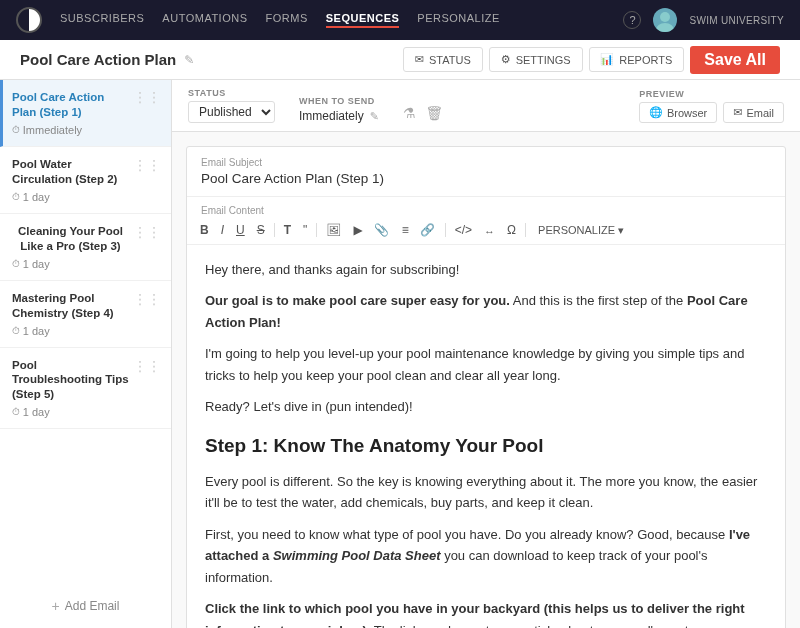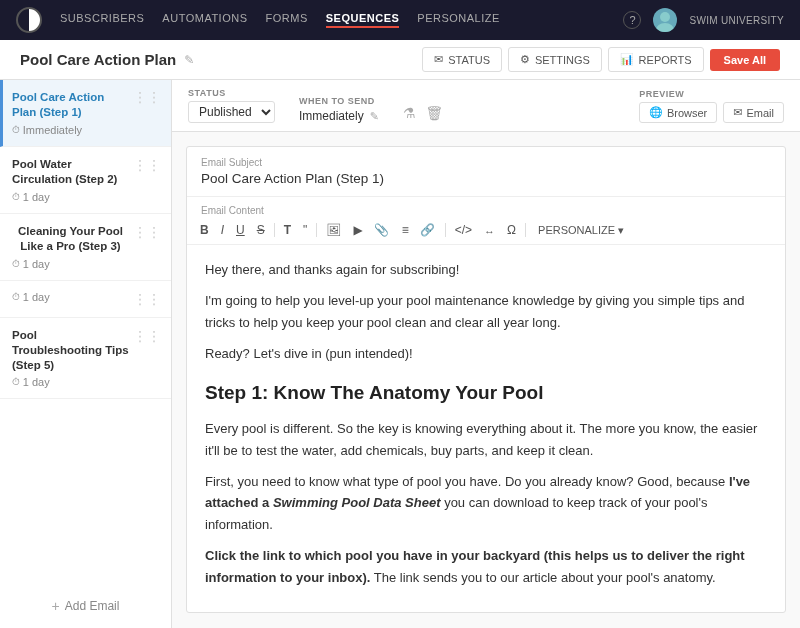--- a/index.html
+++ b/index.html
@@ -40,21 +40,21 @@
       <span>STATUS</span>
     </button>
     <button style="display:flex;align-items:center;gap:5px;padding:5px 11px;border:1px solid #ddd;border-radius:3px;background:#fff;color:#555;font-size:11px;cursor:pointer;">
       <span style="font-size:11px;">⚙</span>
       <span>SETTINGS</span>
     </button>
     <button style="display:flex;align-items:center;gap:5px;padding:5px 11px;border:1px solid #ddd;border-radius:3px;background:#fff;color:#555;font-size:11px;cursor:pointer;">
       <span style="font-size:11px;">📊</span>
       <span>REPORTS</span>
     </button>
-    <button style="background:#e74c3c;color:white;border:none;padding:5px 14px;border-radius:3px;font-size:11px;font-weight:700;cursor:pointer;">Save All</button>
+    <button style="background:#e74c3c;color:white;border:none;padding:5px 14px;border-radius:3px;font-size:16px;font-weight:700;cursor:pointer;">Save All</button>
   </div>
 </div>
 
 <div style="display:flex;height:548px;">
 
   <div style="width:172px;background:#fff;border-right:1px solid #e0e0e0;overflow-y:auto;flex-shrink:0;display:flex;flex-direction:column;">
 
     <div style="padding:10px 10px 10px 9px;border-bottom:1px solid #f0f0f0;cursor:pointer;display:flex;align-items:flex-start;justify-content:space-between;background:#eef5fb;border-left:3px solid #4a90d9;">
       <div style="flex:1;">
         <div style="font-size:11.5px;font-weight:700;color:#2980b9;line-height:1.3;margin-bottom:4px;">Pool Care Action Plan (Step 1)</div>
@@ -83,20 +83,21 @@
         <div style="font-size:11px;color:#888;display:flex;align-items:center;gap:3px;">
           <span style="font-size:10px;">⏱</span>
           <span>1 day</span>
         </div>
       </div>
       <span style="color:#ccc;font-size:14px;padding-left:4px;cursor:grab;">⋮⋮</span>
     </div>
 
     <div style="padding:10px 10px 10px 12px;border-bottom:1px solid #f0f0f0;cursor:pointer;display:flex;align-items:flex-start;justify-content:space-between;">
       <div style="flex:1;">
+        <div style="font-size:11.5px;font-weight:600;color:#333;line-height:1.3;margin-bottom:4px;">Mastering Pool Chemistry (Step 4)</div>
         <div style="font-size:11px;color:#888;display:flex;align-items:center;gap:3px;">
           <span style="font-size:10px;">⏱</span>
           <span>1 day</span>
         </div>
       </div>
       <span style="color:#ccc;font-size:14px;padding-left:4px;cursor:grab;">⋮⋮</span>
     </div>
 
     <div style="padding:10px 10px 10px 12px;border-bottom:1px solid #f0f0f0;cursor:pointer;display:flex;align-items:flex-start;justify-content:space-between;">
       <div style="flex:1;">
@@ -179,20 +180,23 @@
         <div style="width:1px;height:14px;background:#ddd;margin:0 2px;"></div>
         <button style="padding:2px 5px;font-size:12px;color:#555;cursor:pointer;border:none;background:none;">&lt;/&gt;</button>
         <button style="padding:2px 5px;font-size:11px;color:#555;cursor:pointer;border:none;background:none;">↔</button>
         <button style="padding:2px 5px;font-size:12px;color:#555;cursor:pointer;border:none;background:none;">Ω</button>
         <div style="width:1px;height:14px;background:#ddd;margin:0 2px;"></div>
         <button style="padding:2px 8px;font-size:11px;color:#555;cursor:pointer;border:none;background:none;font-weight:500;">PERSONALIZE ▾</button>
       </div>
 
       <div style="padding:14px 18px;font-size:13px;line-height:1.65;color:#333;">
         <p style="margin-bottom:10px;">Hey there, and thanks again for subscribing!</p>
+        <p style="margin-bottom:10px;">
+          <strong>Our goal is to make pool care super easy for you.</strong> And this is the first step of the <strong>Pool Care Action Plan!</strong>
+        </p>
         <p style="margin-bottom:10px;">I'm going to help you level-up your pool maintenance knowledge by giving you simple tips and tricks to help you keep your pool clean and clear all year long.</p>
         <p style="margin-bottom:12px;">Ready? Let's dive in (pun intended)!</p>
 
         <h2 style="font-size:19px;font-weight:800;color:#222;margin:10px 0 10px;">Step 1: Know The Anatomy Your Pool</h2>
 
         <p style="margin-bottom:10px;">Every pool is different. So the key is knowing everything about it. The more you know, the easier it'll be to test the water, add chemicals, buy parts, and keep it clean.</p>
         <p style="margin-bottom:10px;">
           First, you need to know what type of pool you have. Do you already know? Good, because <strong>I've attached a <em>Swimming Pool Data Sheet</em></strong> you can download to keep track of your pool's information.
         </p>
         <p style="margin-bottom:10px;">

